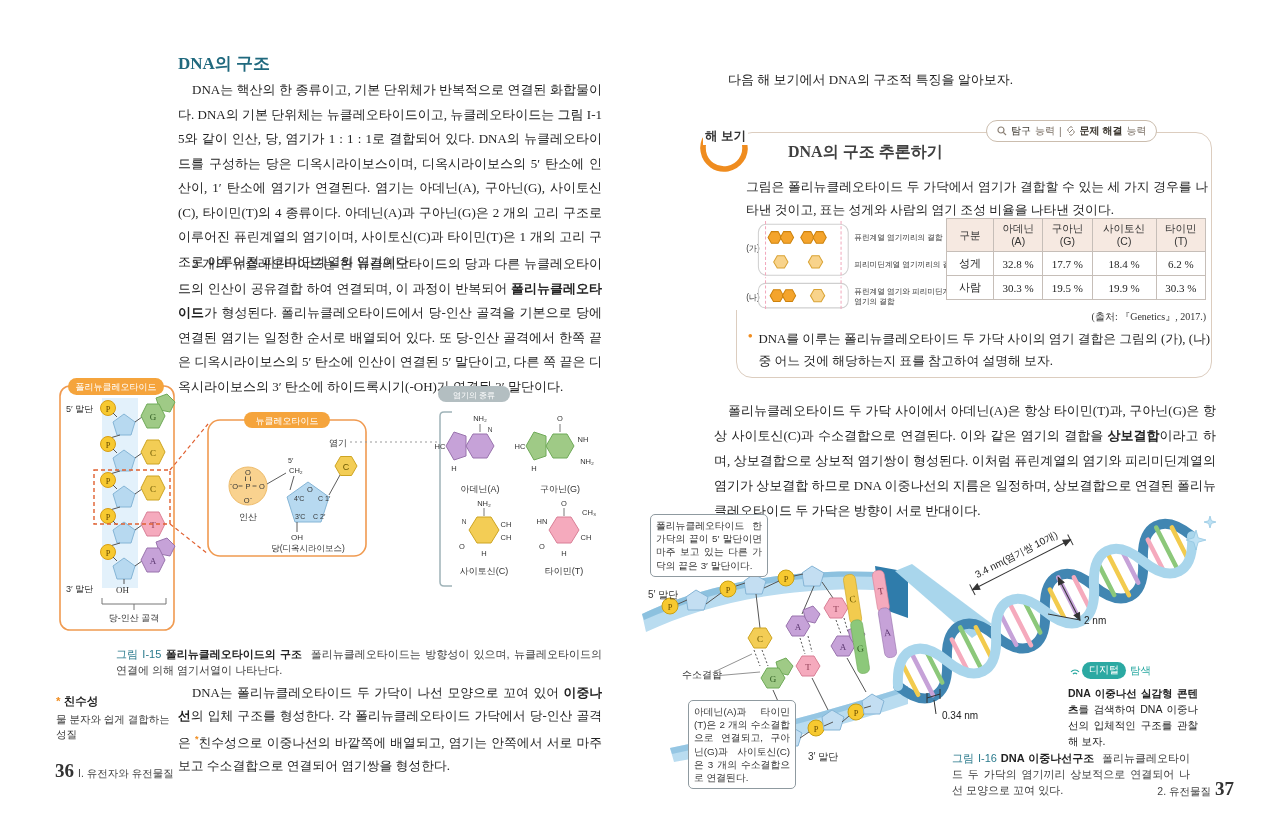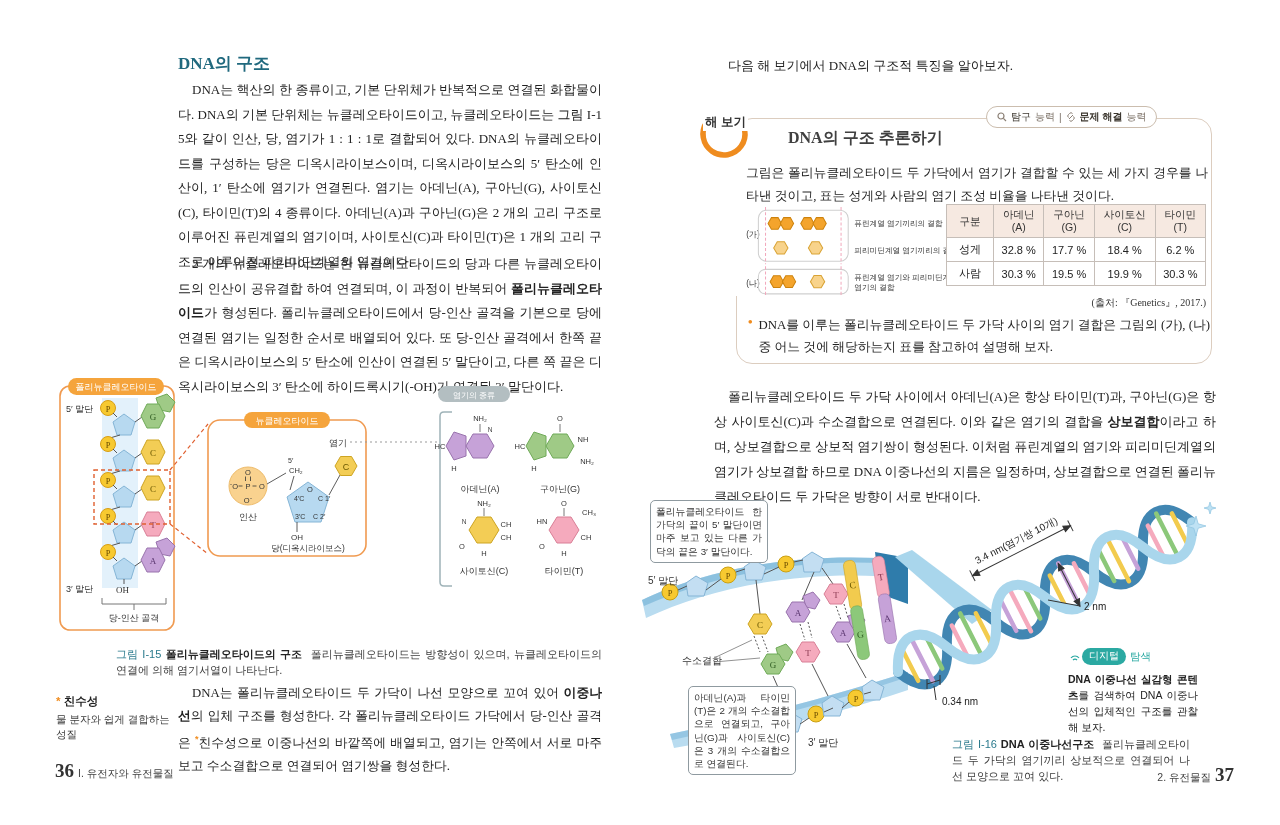--- a/index.html
+++ b/index.html
@@ -21,21 +21,21 @@
            line-height:13.2px;color:#333;text-align:justify;word-break:break-all;z-index:5;}
   .act-frame{position:absolute;border:1.6px solid #dccdbf;border-radius:16px;}
   .mask{position:absolute;background:#fff;}
   .pill-tags{position:absolute;display:flex;align-items:center;gap:4px;background:#fff;
              border:1px solid #cbbdae;border-radius:11px;padding:3px 10px;
              font-family:"Liberation Sans",sans-serif;font-size:10px;color:#7a6f65;z-index:3;}
   .pill-tags .dark{color:#3c372f;}
   table.comp{border-collapse:collapse;font-family:"Liberation Sans",sans-serif;}
   table.comp td,table.comp th{border:1px solid #c6beb8;text-align:center;vertical-align:middle;}
   table.comp thead th{background:#f6e9e1;font-weight:normal;font-size:10.5px;line-height:13px;color:#333;padding:3px 1px;}
-  table.comp tbody td{font-family:Liberation Sans, sans-serif;font-size:11px;color:#222;padding:4px 1px;background:#fff;}
+  table.comp tbody td{font-family:Liberation Serif, serif;font-size:11px;color:#222;padding:4px 1px;background:#fff;}
   .digital-badge{background:#2ba9a2;color:#fff;border-radius:10px;padding:1px 7px 2px;font-size:10px;}
   .digital-tag{color:#2ba9a2;font-size:10.5px;margin-left:4px;}
 </style>
 </head>
 <body>
 
 <div class="abs" style="left:0;top:0;width:640px;height:825px;">
 
   <div class="abs" style="left:178px;top:52px;font-size:17px;font-weight:bold;color:#20697e;">DNA의 구조</div>
 
@@ -231,21 +231,21 @@
     </div>
     <div style="font-size:10.5px;line-height:15px;color:#3c3c3c;margin-top:3px;">물 분자와 쉽게 결합하는 성질</div>
   </div>
 
   <div class="abs" style="left:55px;top:760px;">
     <span class="footer-num">36</span>
     <span class="footer-txt">I. 유전자와 유전물질</span>
   </div>
 </div>
 
-<div class="abs" style="left:640px;top:4px;width:640px;height:652px;">
+<div class="abs" style="left:640px;top:18px;width:640px;height:652px;">
 
   <div class="abs para indent" style="left:74px;top:50px;width:480px;">다음 해 보기에서 DNA의 구조적 특징을 알아보자.</div>
 
   <div class="abs" style="left:50px;top:96px;width:528px;height:276px;">
     <div class="act-frame" style="left:46px;top:18px;width:474px;height:244px;"></div>
     <div class="mask" style="left:40px;top:46px;width:12px;height:150px;"></div>
 
     <svg class="abs" style="left:4px;top:2px;" width="60" height="62" viewBox="0 0 60 62">
       <circle cx="30" cy="32" r="22" fill="#fff"></circle>
       <circle cx="30" cy="32" r="21" fill="none" stroke="#ef8c1f" stroke-width="5.5" pathLength="100" stroke-dasharray="80 20" transform="rotate(-55 30 32)" stroke-linecap="round"></circle>

